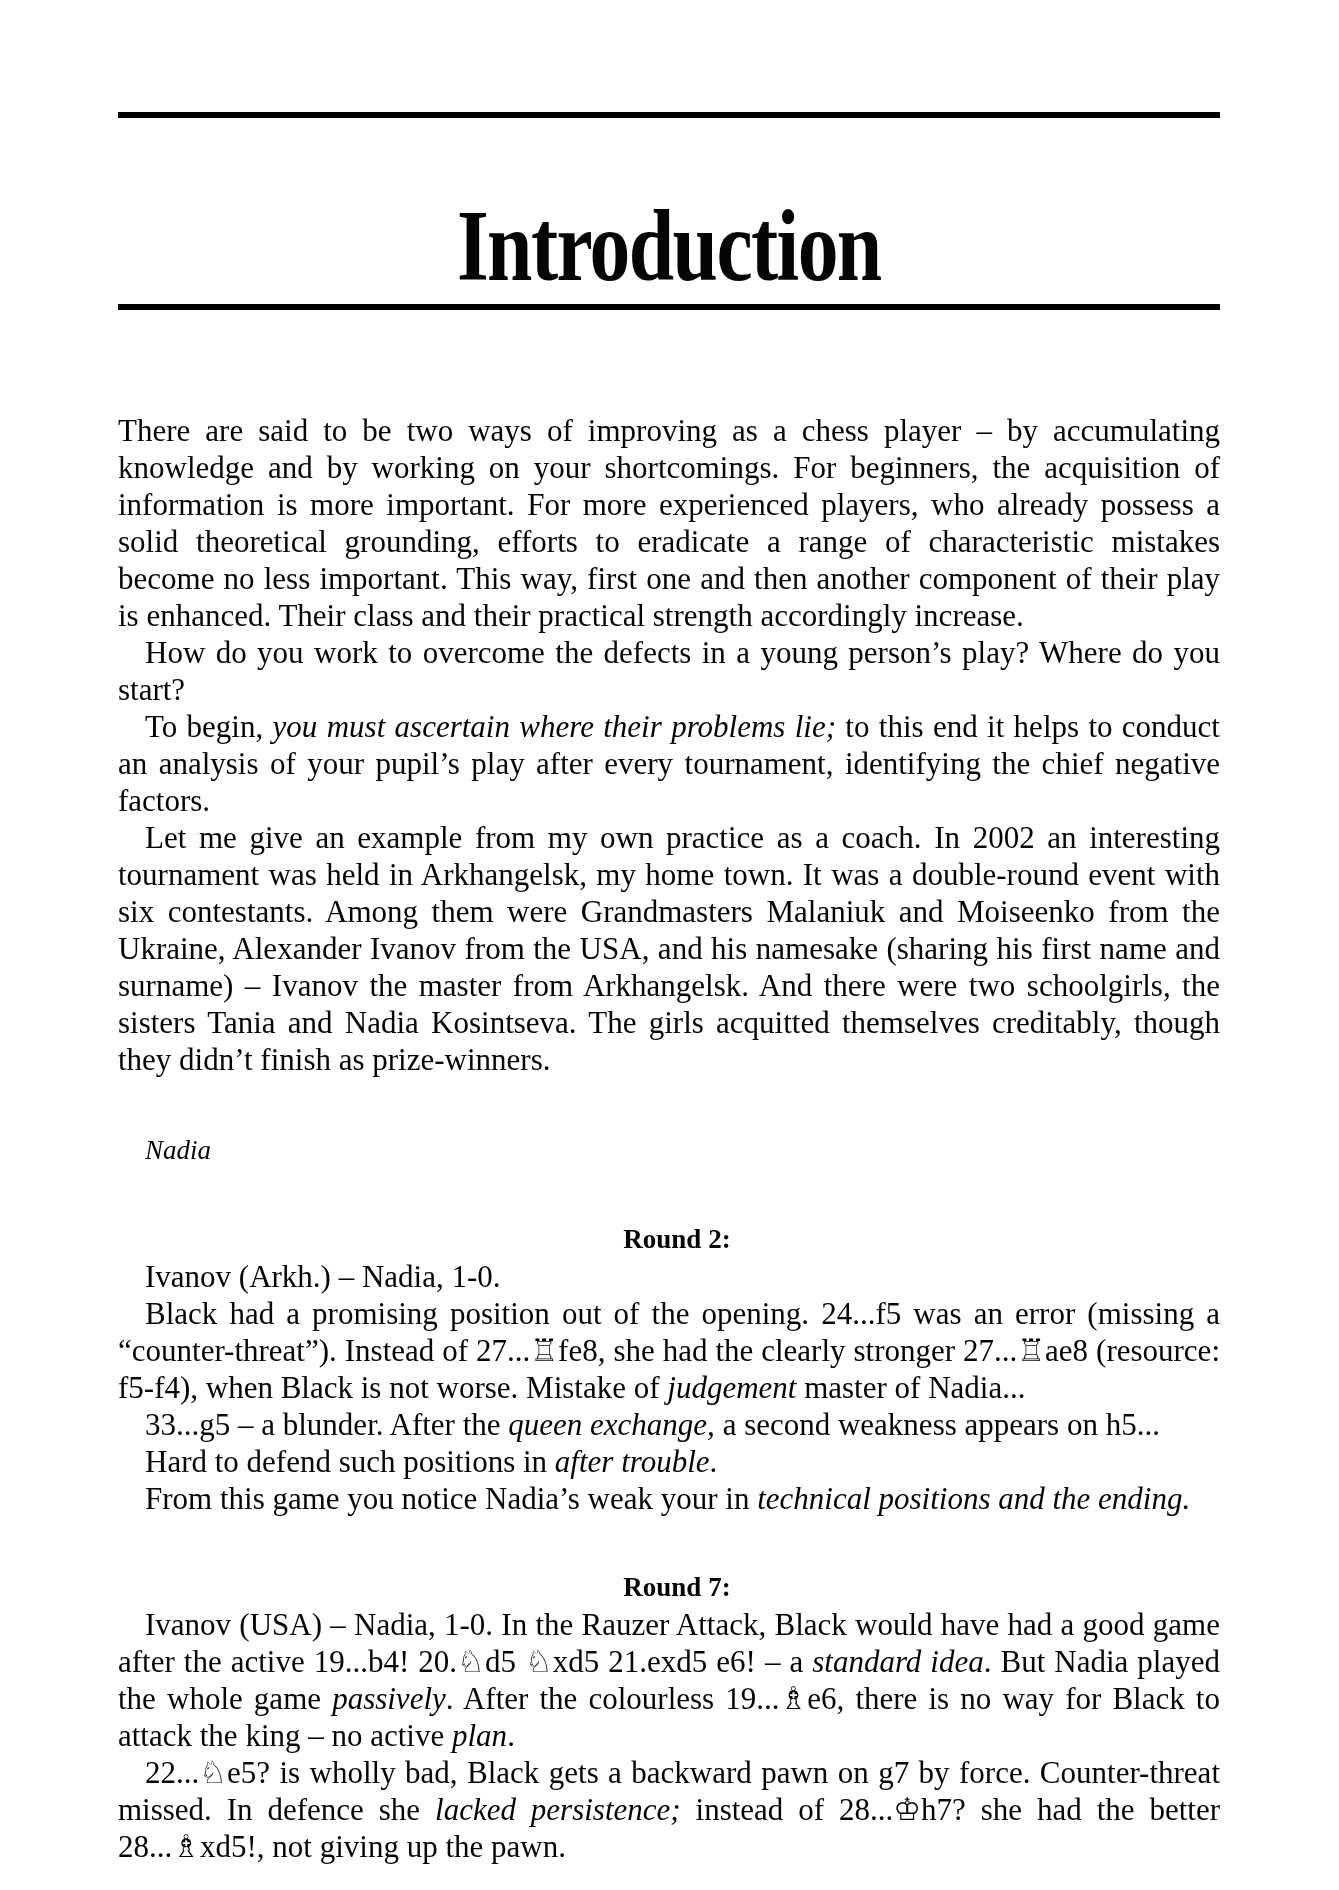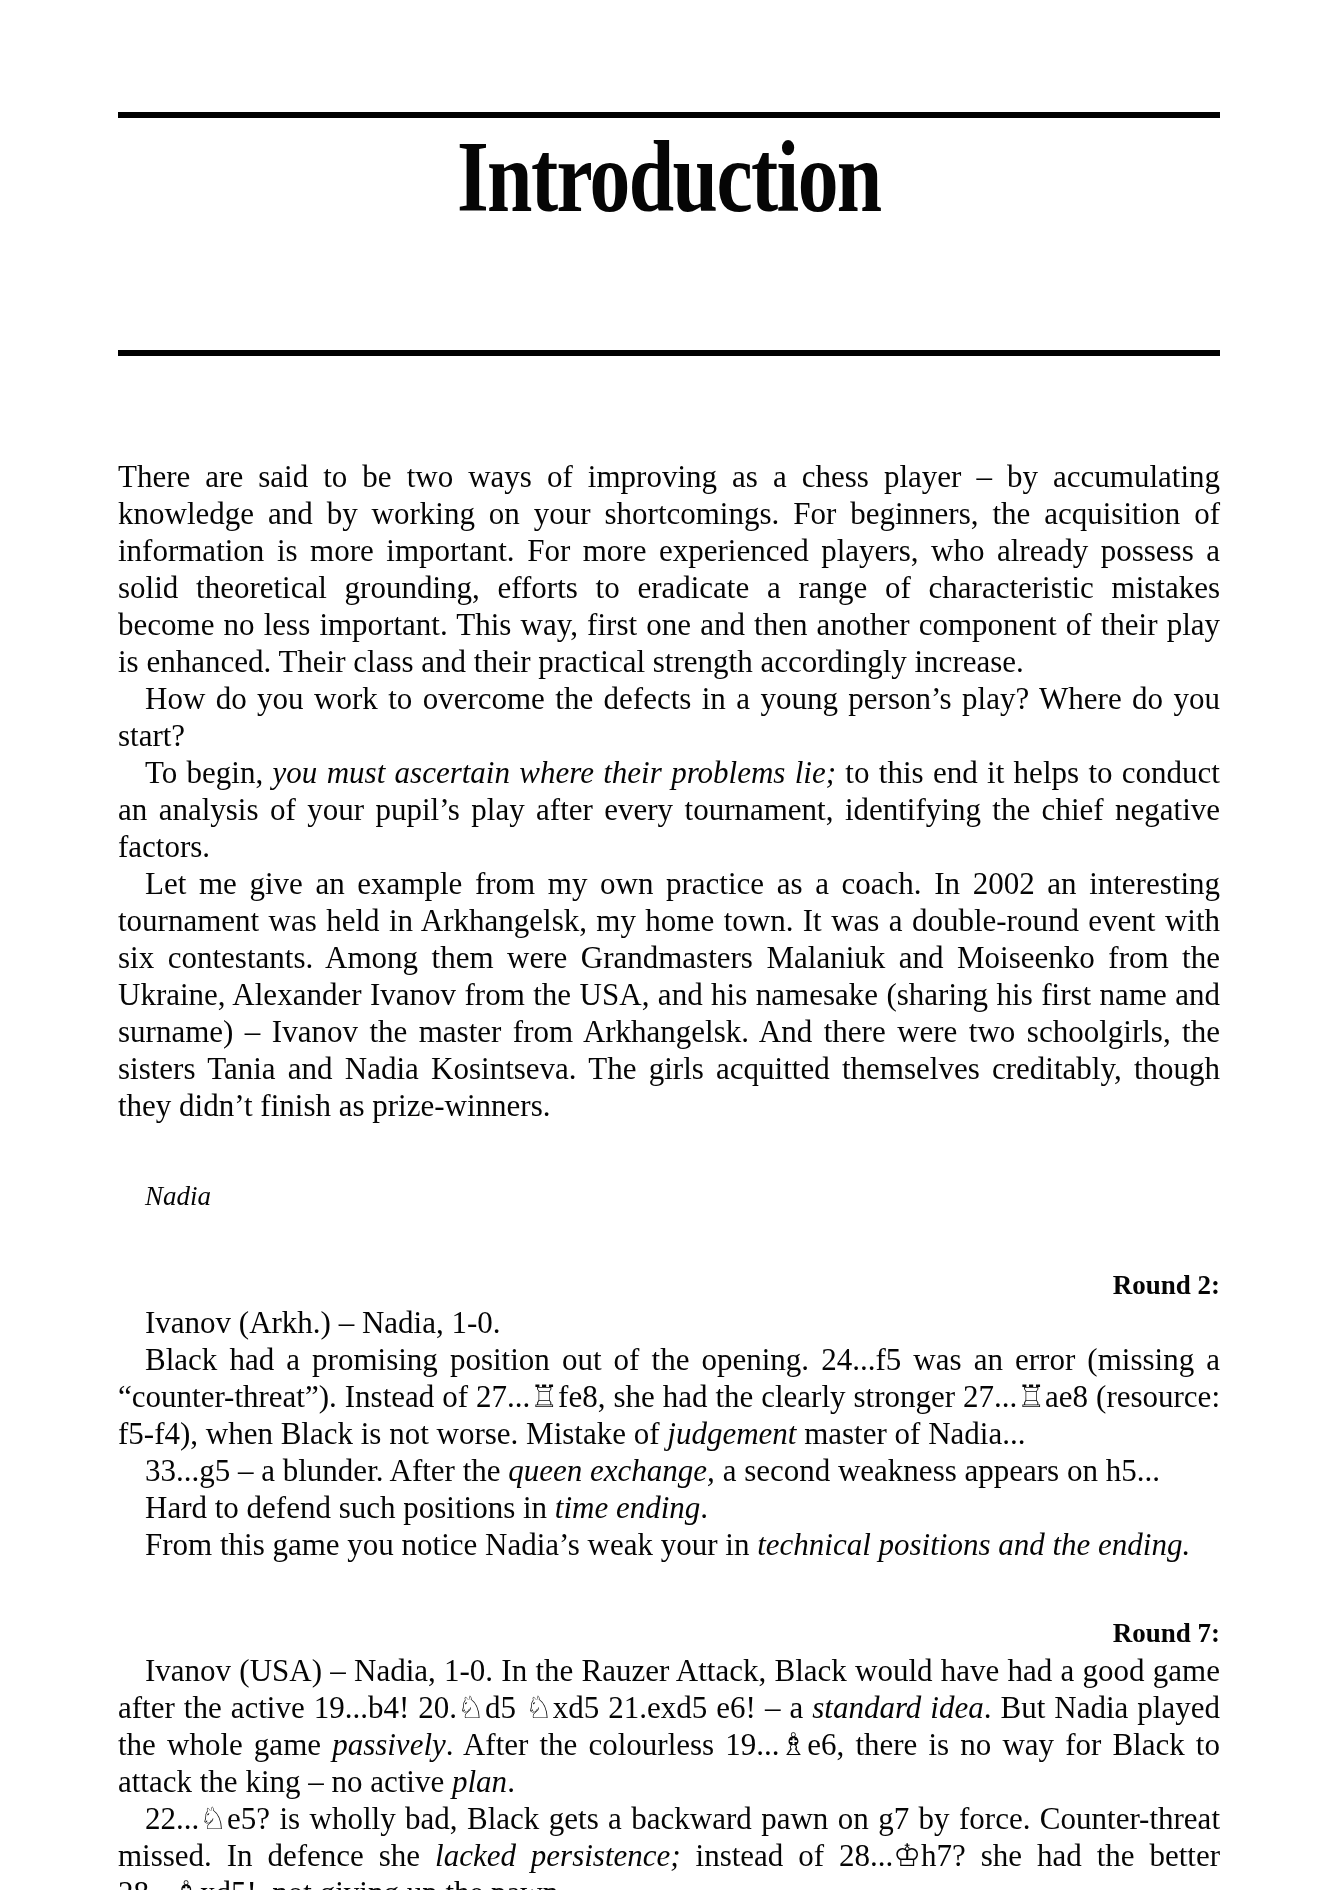--- a/index.html
+++ b/index.html
@@ -19,23 +19,23 @@
   .content {
     margin-left: 118px;
     margin-right: 119px;
   }
   .rule {
     height: 6px;
     background: #000000;
   }
   .rule-top { margin-top: 112px; }
   .title-wrap {
-    height: 232px;
+    height: 186px;
     display: flex;
-    align-items: flex-start;
+    align-items: flex-end;
     justify-content: center;
   }
   .chapter-title {
     margin: 0;
     font-weight: bold;
     font-size: 102px;
     letter-spacing: -2px;
     transform: scaleX(0.80);
     transform-origin: center;
     white-space: nowrap;
@@ -55,21 +55,21 @@
     font-size: 27px;
     line-height: 37px;
     font-weight: normal;
     font-style: italic;
   }
   .round-label {
     margin: 52px 0 0 16px;
     font-size: 27px;
     line-height: 37px;
     font-weight: bold;
-    text-align: right;
+    text-align: center;
   }
 </style>
 </head>
 <body>
 
 <div class="page">
   <div class="content">
 
     <div class="rule rule-top"></div>
 
@@ -87,21 +87,21 @@
       </div>
 
     <h2 class="player-heading">Nadia</h2>
 
     <section>
       <p class="round-label">Round 2:</p>
       <div>
           <p class="para indent"><span>Ivanov (Arkh.) – Nadia, 1-0.</span></p>
           <p class="para indent"><span>Black had a promising position out of the opening. 24...f5 was an error (missing a “counter-threat”). Instead of 27...♖fe8, she had the clearly stronger 27...♖ae8 (resource: f5-f4), when Black is not worse. Mistake of </span><span class="run-i">judgement</span><span> master of Nadia...</span></p>
           <p class="para indent"><span>33...g5 – a blunder. After the </span><span class="run-i">queen exchange,</span><span> a second weakness appears on h5...</span></p>
-          <p class="para indent"><span>Hard to defend such positions in </span><span class="run-i">time ending</span><span>.</span></p>
+          <p class="para indent"><span>Hard to defend such positions in </span><span class="run-i">after trouble</span><span>.</span></p>
           <p class="para indent"><span>From this game you notice Nadia’s weak your in </span><span class="run-i">technical positions and the ending.</span></p>
         </div>
     </section>
 
     <section>
       <p class="round-label">Round 7:</p>
       <div>
           <p class="para indent"><span>Ivanov (USA) – Nadia, 1-0. In the Rauzer Attack, Black would have had a good game after the active 19...b4! 20.♘d5 ♘xd5 21.exd5 e6! – a </span><span class="run-i">standard idea</span><span>. But Nadia played the whole game </span><span class="run-i">passively</span><span>. After the colourless 19...♗e6, there is no way for Black to attack the king – no active </span><span class="run-i">plan</span><span>.</span></p>
           <p class="para indent"><span>22...♘e5? is wholly bad, Black gets a backward pawn on g7 by force. Counter-threat missed. In defence she </span><span class="run-i">lacked persistence;</span><span> instead of 28...♔h7? she had the better 28...♗xd5!, not giving up the pawn.</span></p>
         </div>

